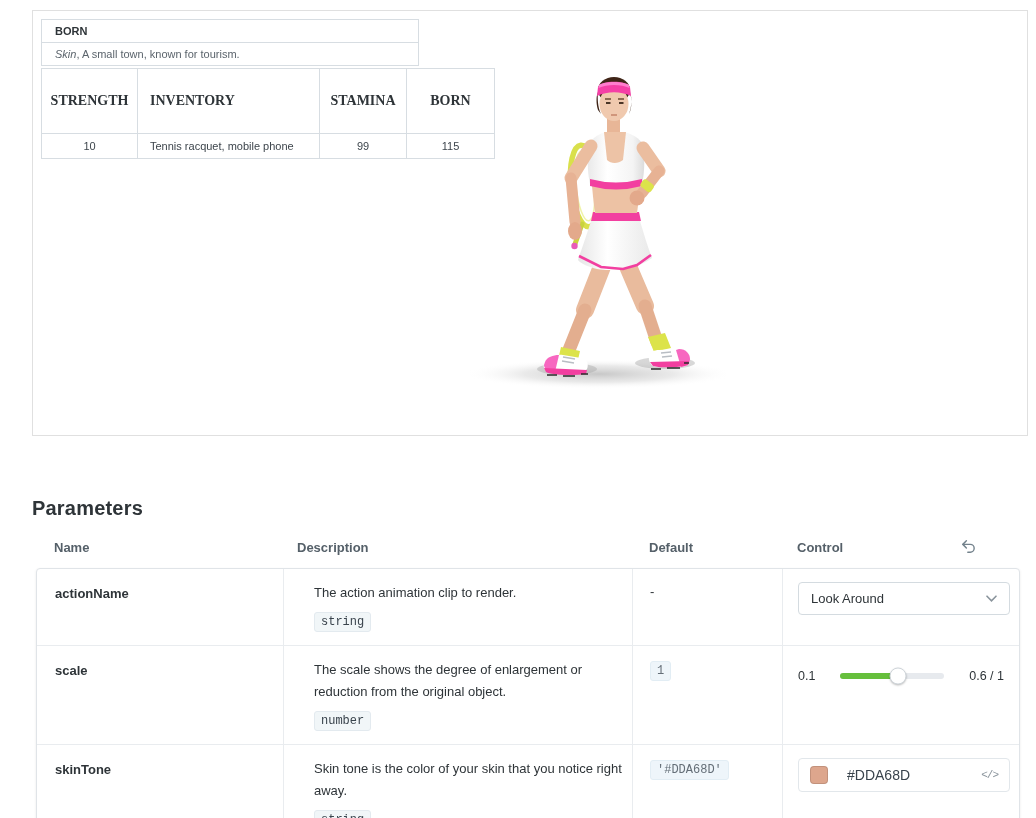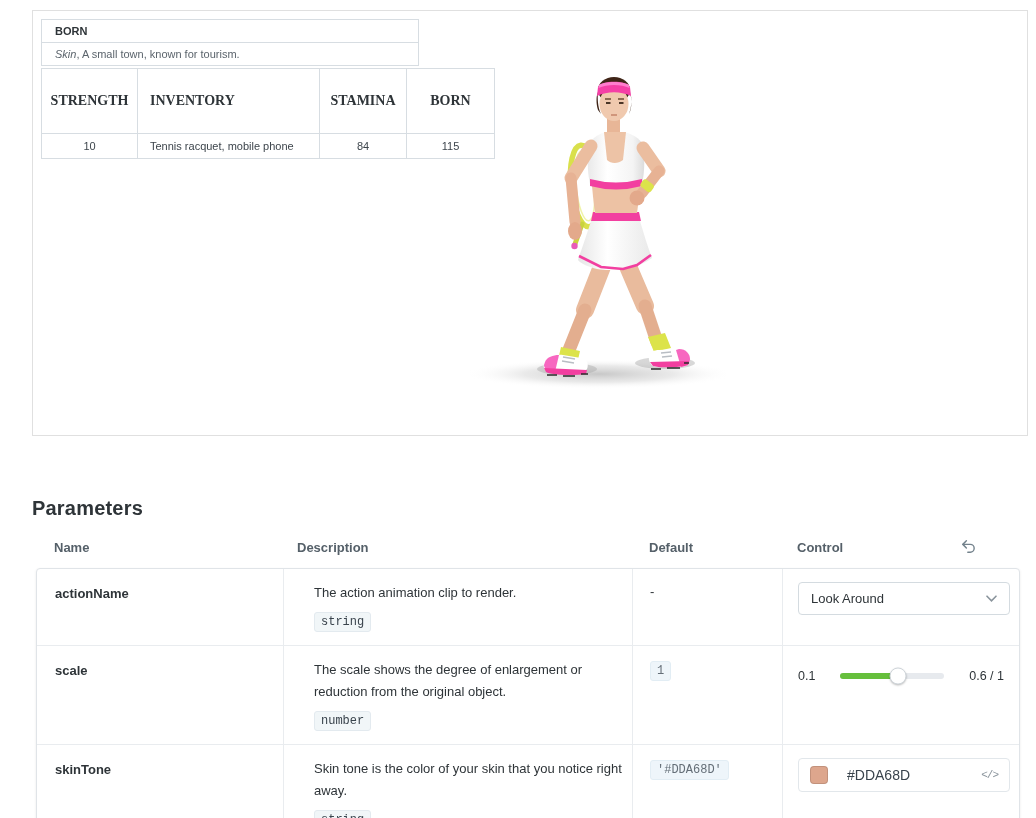--- a/index.html
+++ b/index.html
@@ -118,21 +118,21 @@
     <tbody>
       <tr>
         <th class="col-strength">STRENGTH</th>
         <th class="col-inventory left">INVENTORY</th>
         <th class="col-stamina">STAMINA</th>
         <th class="col-armor">BORN</th>
       </tr>
       <tr>
         <td>10</td>
         <td class="left">Tennis racquet, mobile phone</td>
-        <td>84</td>
+        <td>99</td>
         <td>115</td>
       </tr>
     </tbody>
   </table>
 
   <div class="figure-wrap">
     <svg width="275" height="330" viewBox="0 0 275 330">
       <defs>
         <radialGradient id="shgr" cx="50%" cy="50%" r="50%">
           <stop offset="0%" stop-color="#b5b5b5" stop-opacity=".75"></stop>

